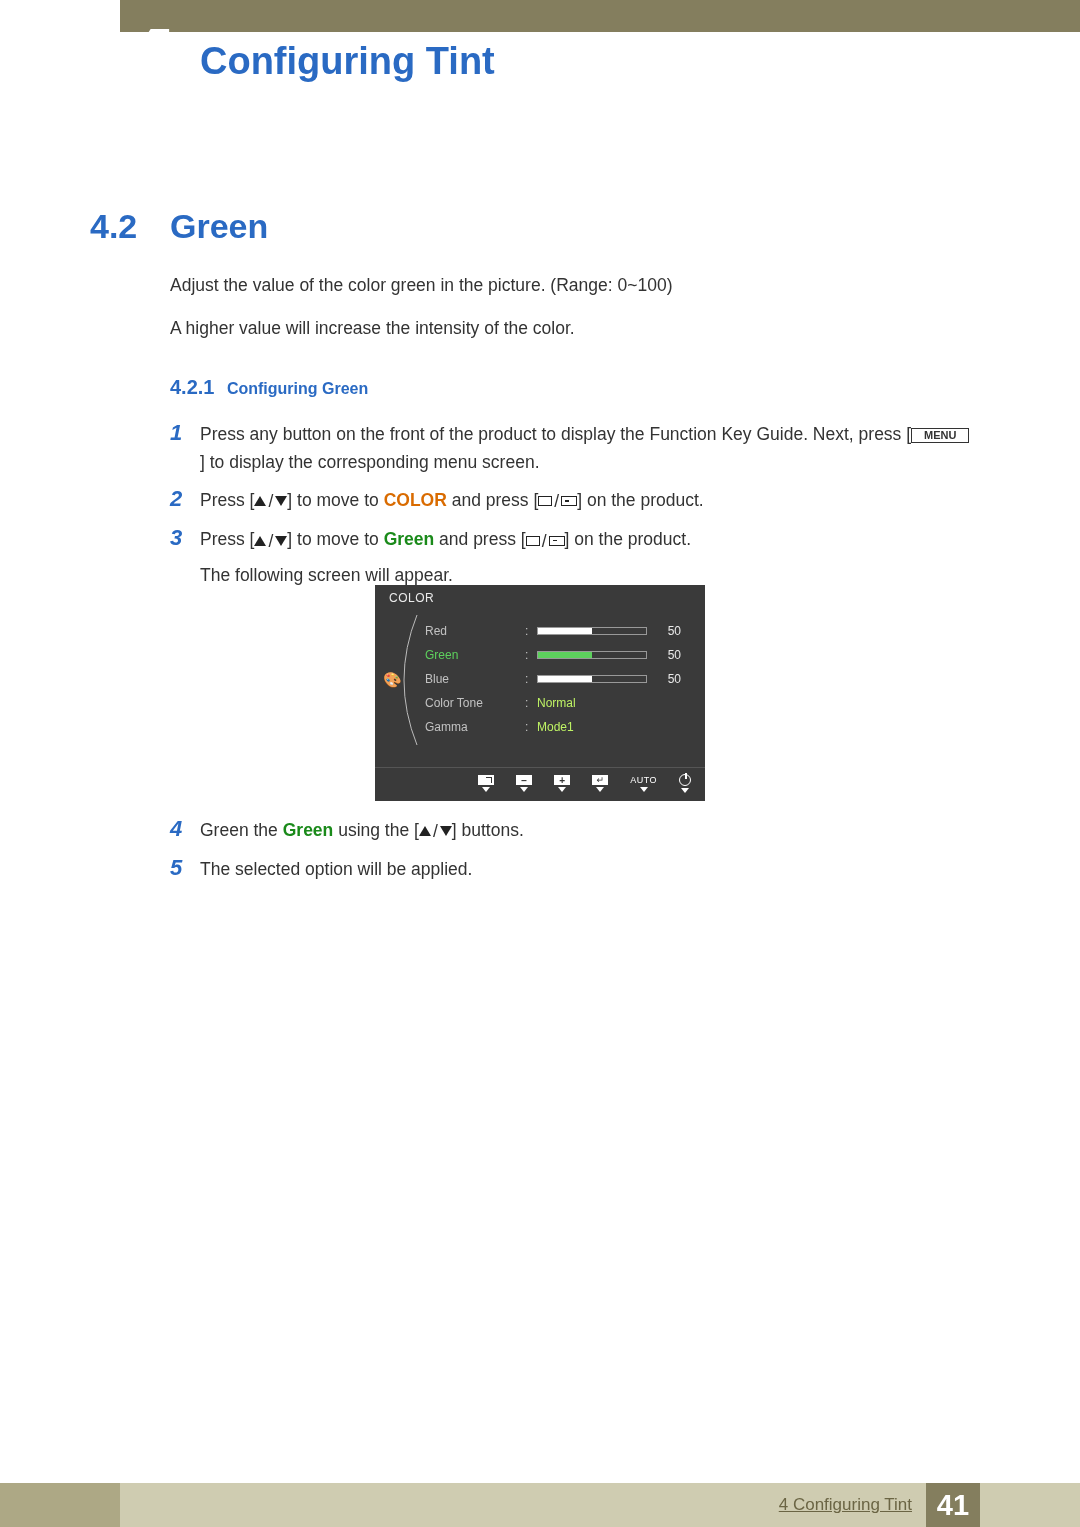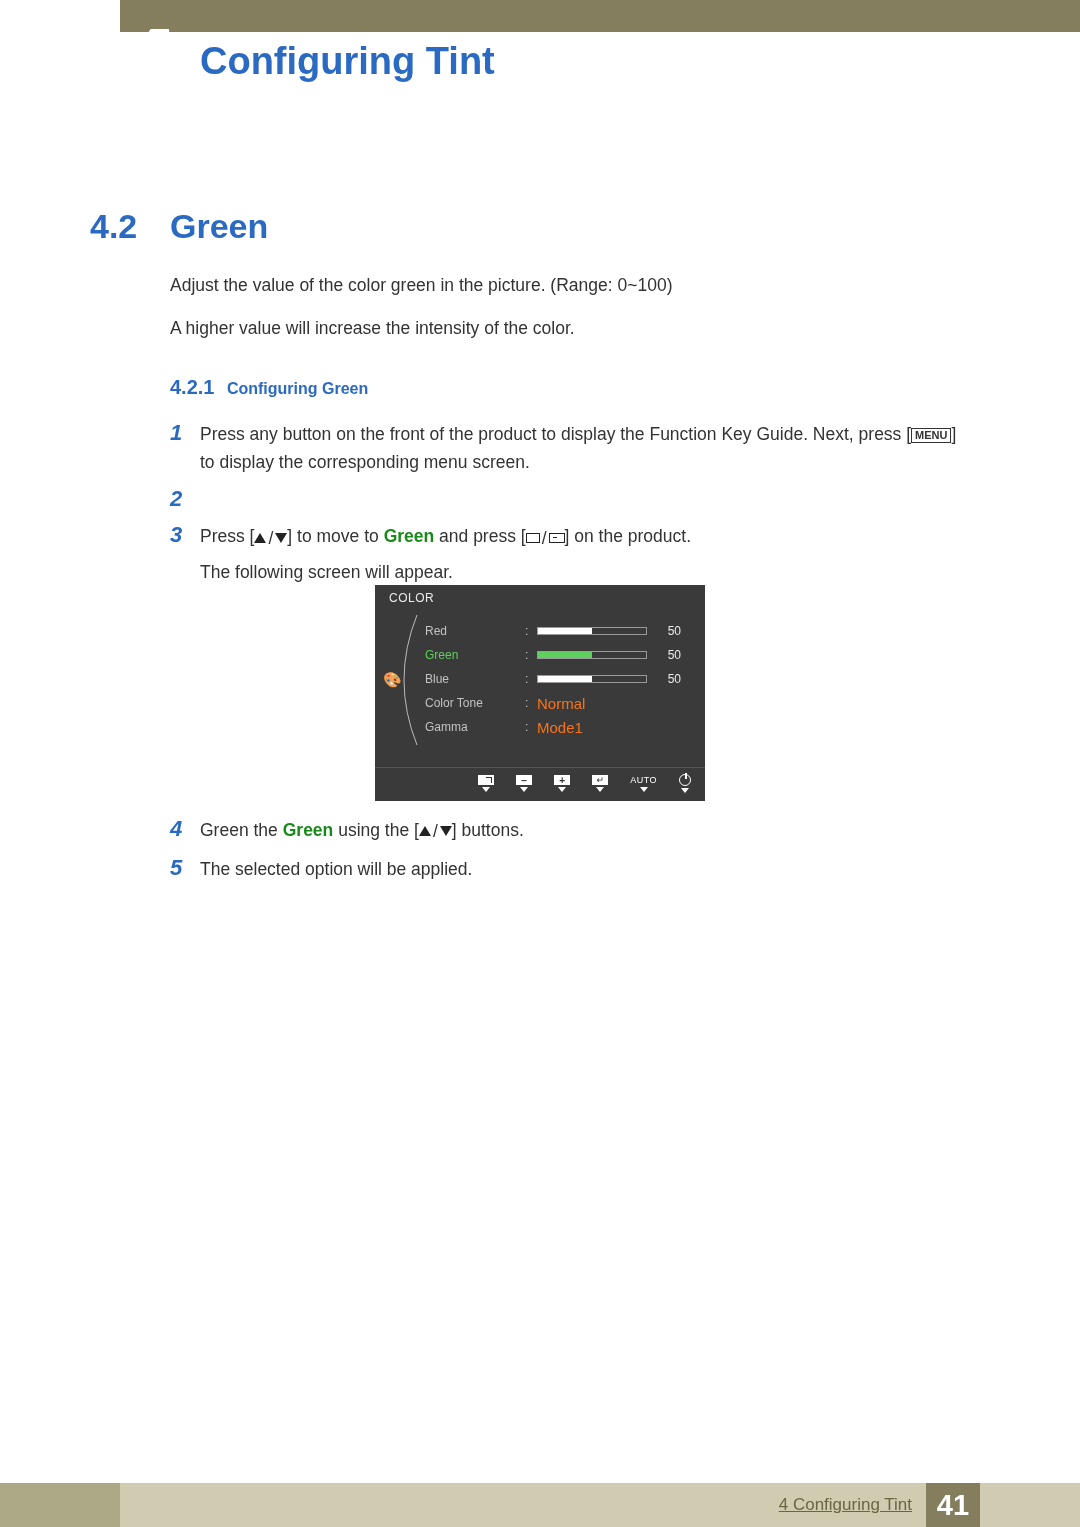--- a/index.html
+++ b/index.html
@@ -126,21 +126,21 @@
   .step-text {
     font-size: 17.5px;
     color: #333;
     line-height: 1.6;
   }
   .step-text .menu-badge {
     display: inline-block;
     border: 1px solid #333;
     font-size: 11px;
     font-weight: bold;
-    padding: 1px 3px;
+    padding: 1px 12px;
     vertical-align: middle;
     line-height: 1;
   }
   .hl-color { color: #d96b00; font-weight: bold; }
   .hl-green { color: #1a8a1a; font-weight: bold; }
   .inline-icons {
     display: inline-flex;
     align-items: center;
     vertical-align: middle;
     gap: 2px;
@@ -219,21 +219,21 @@
     border: 1px solid #999;
     position: relative;
   }
   .osd-bar-fill {
     position: absolute;
     left: 0; top: 0; height: 100%;
     background: #fff;
   }
   .osd-bar-fill.green { background: #5dd05d; }
   .osd-val { width: 34px; text-align: right; font-size: 12px; color: #eaeaea; }
-  .osd-text { font-size: 15px; color: #f97316; text-align: right; }
+  .osd-text { font-size: 12px; color: #bef264; text-align: right; }
   .osd-footer {
     display: flex;
     justify-content: flex-end;
     align-items: center;
     gap: 22px;
     padding: 6px 14px 8px 0;
     border-top: 1px solid #555;
   }
   .osd-ft-icon {
     display: flex;
@@ -345,20 +345,23 @@
 <div class="steps">
   <div class="step">
     <div class="step-num">1</div>
     <div class="step-text">
       <span>Press any button on the front of the product to display the Function Key Guide. Next, press [</span><span class="menu-badge">MENU</span><span>] to display the corresponding menu screen.</span>
     </div>
   </div>
 
   <div class="step">
     <div class="step-num">2</div>
+    <div class="step-text">
+      <span>Press [</span><span class="inline-icons"><span class="ic-up"></span>/<span class="ic-down"></span></span><span>] to move to </span><span class="hl-color">COLOR</span><span> and press [</span><span class="inline-icons"><span class="ic-rect"></span>/<span class="ic-enter"></span></span><span>] on the product.</span>
+    </div>
   </div>
 
   <div class="step">
     <div class="step-num">3</div>
     <div class="step-text">
       <span>Press [</span><span class="inline-icons"><span class="ic-up"></span>/<span class="ic-down"></span></span><span>] to move to </span><span class="hl-green">Green</span><span> and press [</span><span class="inline-icons"><span class="ic-rect"></span>/<span class="ic-enter"></span></span><span>] on the product.</span>
       <div style="margin-top:6px;">The following screen will appear.</div>
     </div>
   </div>
 </div>

